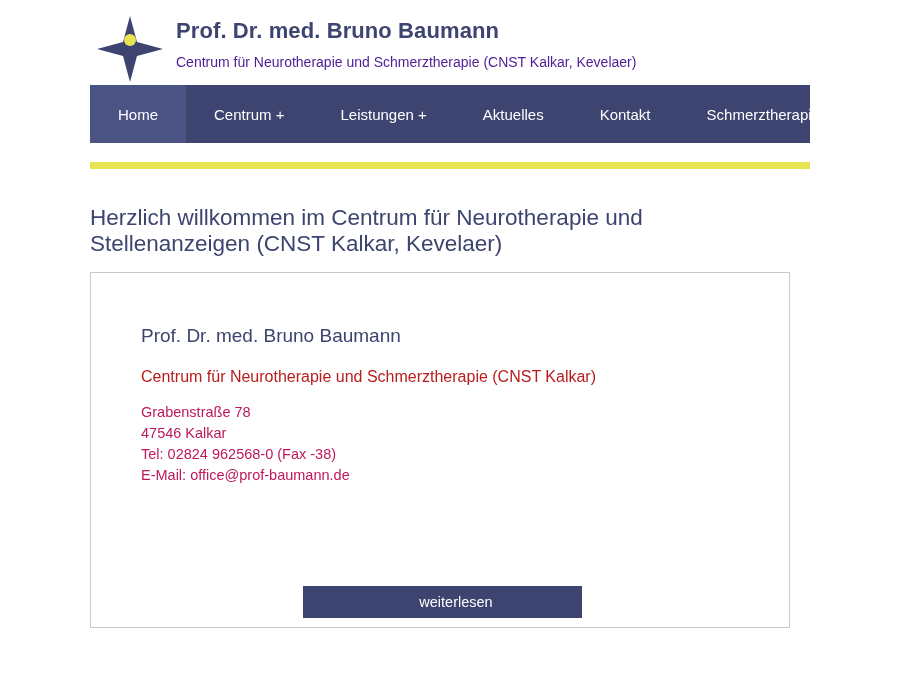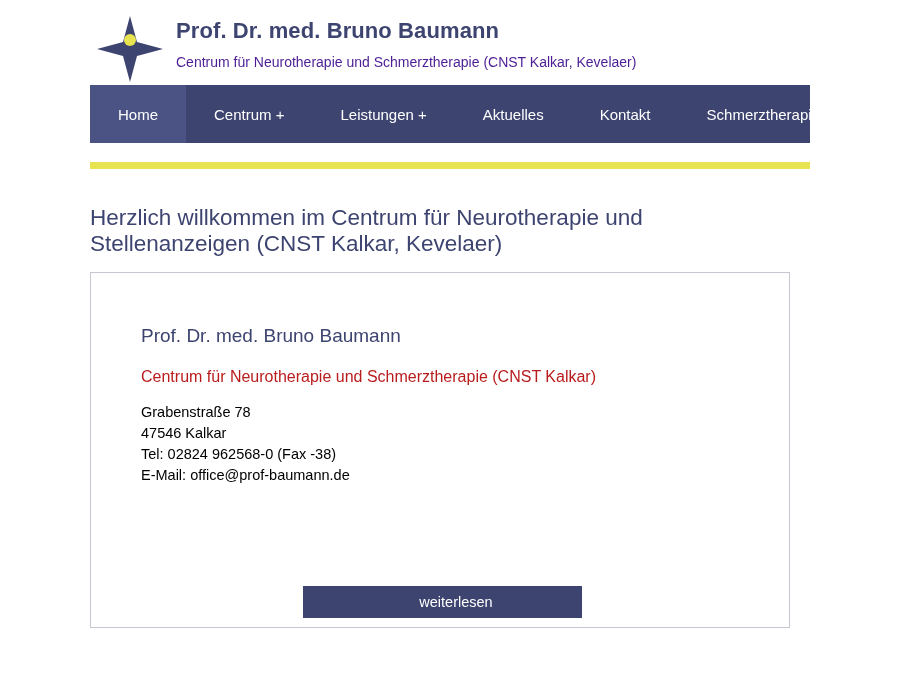--- a/index.html
+++ b/index.html
@@ -132,21 +132,21 @@
     color: #b91c1c;
     white-space: nowrap;
     margin-top: 8px;
   }
   .card-address {
     position: absolute;
     left: 50px;
     top: 129px;
     font-size: 14.5px;
     line-height: 21px;
-    color: #000000;
+    color: #be185d;
     white-space: pre-line;
   }
   .card-button {
     position: absolute;
     left: 212px;
     top: 313px;
     width: 279px;
     height: 32px;
     background: #3d4470;
     color: #ffffff;

